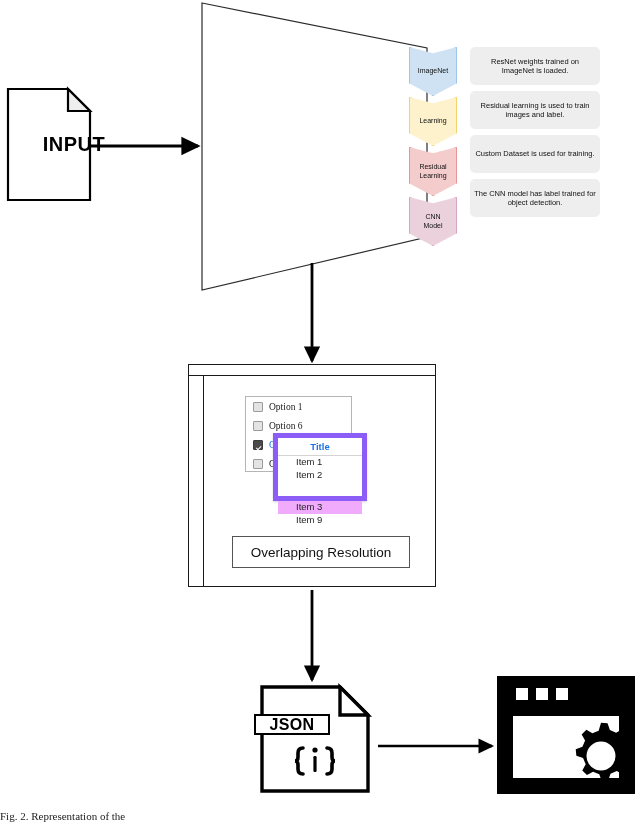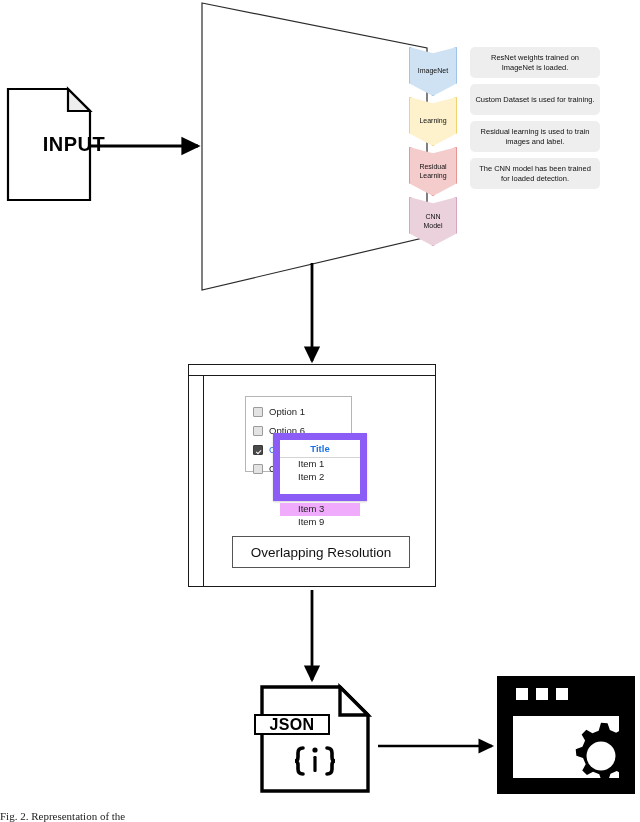--- a/index.html
+++ b/index.html
@@ -29,21 +29,21 @@
     text-align:center;font-size:7px;line-height:8.5px;color:#111;
     clip-path:polygon(0% 0%, 50% 13%, 100% 0%, 100% 74%, 50% 100%, 0% 74%);
   }
   .chev-imagenet{background:#cfe2f3;border:1px solid #9fc5e8;}
   .chev-learning{background:#fdf2cc;border:1px solid #f1d372;}
   .chev-residual{background:#f4cccc;border:1px solid #e69595;}
   .chev-cnn{background:#ead1dc;border:1px solid #d5a6c0;}
 
   .note-col{position:absolute;left:274px;top:47px;width:130px;}
   .note-box{
-    width:130px;height:31px;margin-bottom:6px;box-sizing:border-box;
+    width:130px;height:38px;margin-bottom:6px;box-sizing:border-box;
     background:#eeeeee;border-radius:5px;
     display:flex;align-items:center;justify-content:center;
     text-align:center;font-size:7.5px;line-height:9.5px;color:#111;
     padding:0 4px;
   }
 
   
   #app-window{
     position:absolute;left:188px;top:364px;width:248px;height:223px;
     background:#fff;border:1.5px solid #1a1a1a;box-sizing:border-box;
@@ -54,37 +54,37 @@
   }
   #window-sidebar{
     position:absolute;left:14px;top:11px;width:1.2px;height:210px;background:#1a1a1a;
   }
 
   #options-panel{
     position:absolute;left:56px;top:31px;width:107px;height:76px;
     background:#fff;border:1px solid #b5b5b5;box-sizing:border-box;
     padding:5px 0 0 7px;
   }
-  .opt-row{display:flex;align-items:center;height:19px;font-size:9.5px;color:#222;}
+  .opt-row{display:flex;height:19px;font-size:9.5px;color:#222;font-family:Liberation Serif, serif;}
   .cb{
     width:10px;height:10px;margin-right:6px;box-sizing:border-box;
     border:1px solid #9b9b9b;background:#e3e3e3;border-radius:1px;
     display:inline-block;position:relative;flex:none;
   }
   .cb.checked{background:#4a4a4a;border-color:#3a3a3a;}
   .cb.checked:after{
     content:"";position:absolute;left:2px;top:4.5px;width:4px;height:1.6px;
     border-left:1.4px solid #fff;border-bottom:1.4px solid #fff;
     transform:rotate(-45deg);transform-origin:center;
   }
   .opt-row.selected .opt-label{color:#1a73e8;}
 
   #dropdown-panel{
     position:absolute;left:84px;top:68px;width:94px;height:68px;
-    background:#fff;border:7px solid #8b5cf6;box-sizing:border-box;
+    background:#fff;border:5px solid #8b5cf6;box-sizing:border-box;
     box-shadow:0 1px 2px rgba(0,0,0,.18);
   }
   #dropdown-title{
     height:17px;line-height:17px;text-align:center;
     font-size:9.5px;font-weight:bold;color:#1a73e8;
     border-bottom:1px solid #d4d4d4;background:#fff;
   }
   .dd-item{
     height:12.5px;line-height:12.5px;padding-left:18px;
     font-size:9.5px;color:#222;
@@ -194,23 +194,23 @@
 Learning</span>
       </div>
       <div class="chevron chev-cnn">
         <span style="white-space:pre-line;">CNN
 Model</span>
       </div>
     </div>
 
     <div class="note-col">
       <div class="note-box">ResNet weights trained on ImageNet is loaded.</div>
+      <div class="note-box">Residual learning is used to train images and label.</div>
       <div class="note-box">Custom Dataset is used for training.</div>
-      <div class="note-box">Residual learning is used to train images and label.</div>
-      <div class="note-box">The CNN model has been trained for loaded detection.</div>
+      <div class="note-box">The CNN model has label trained for object detection.</div>
     </div>
   </div>
 
   <div id="app-window">
     <div id="window-titlebar"></div>
     <div id="window-sidebar"></div>
 
     <div id="options-panel">
       <div class="opt-row">
         <span class="cb"></span>

